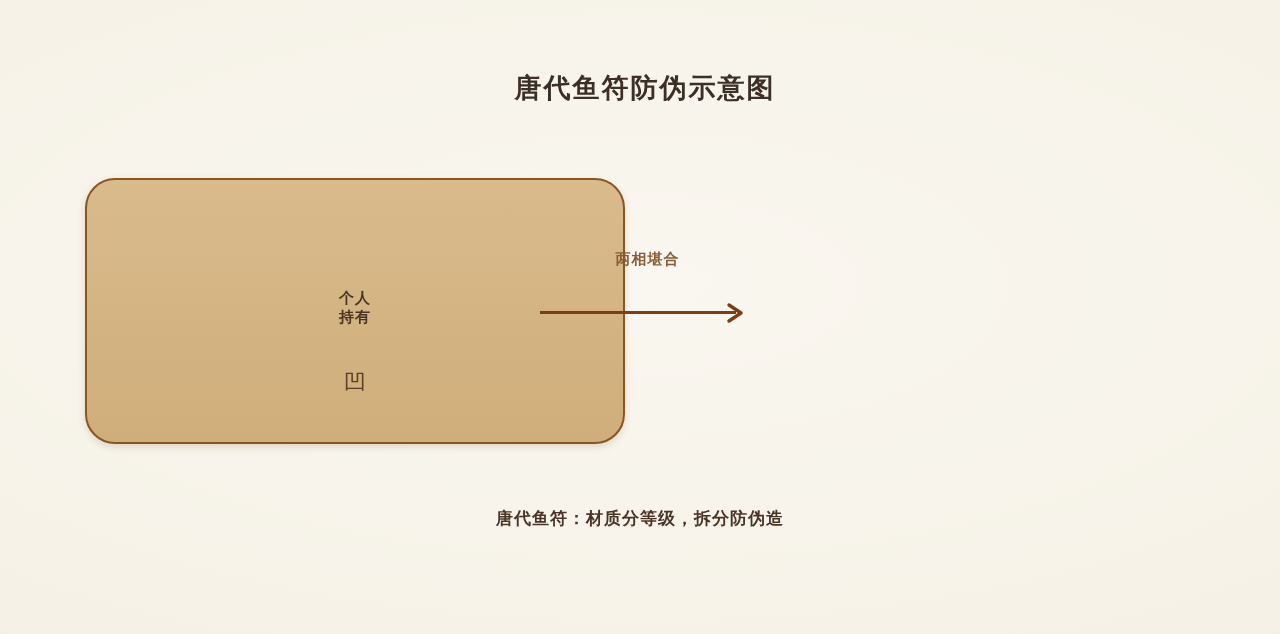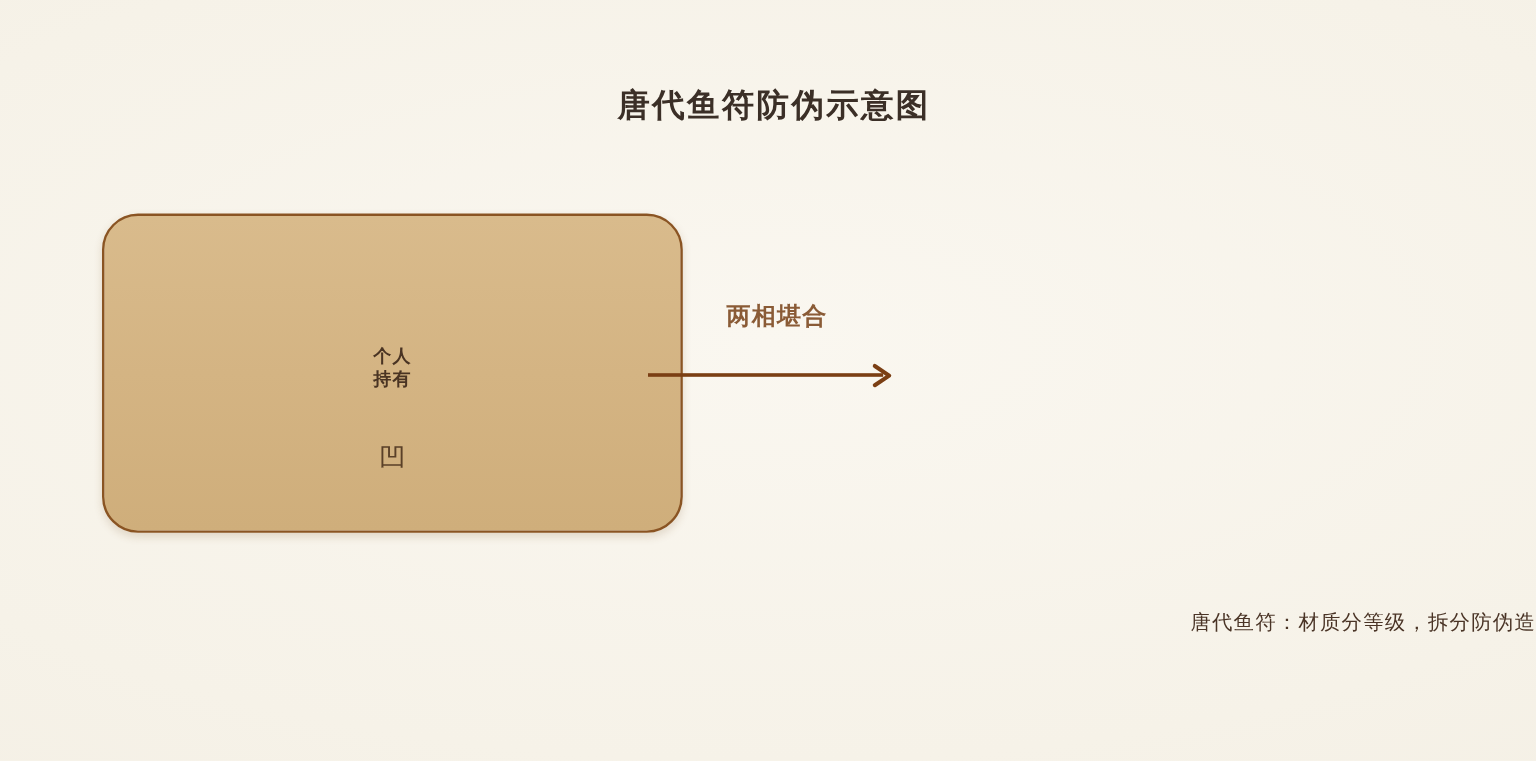--- a/index.html
+++ b/index.html
@@ -46,21 +46,21 @@
   .card {
     position: absolute;
     top: 178px;
     height: 266px;
     border-radius: 30px;
     border: 2px solid #8a5423;
     background: linear-gradient(180deg, #d9bb8c 0%, #d4b483 50%, #cfae7b 100%);
     box-shadow: 0 3px 7px rgba(120, 85, 40, 0.18);
     box-sizing: border-box;
   }
-  .card-left  { left: 85px;  width: 484px; }
+  .card-left  { left: 85px;  width: 540px; }
   .card-right { left: 712px; width: 484px; }
 
   .card-label {
     position: absolute;
     left: 0;
     right: 0;
     top: 108px;
     text-align: center;
     color: #4a3423;
     font-size: 15px;
@@ -106,36 +106,36 @@
     height: 22px;
   }
   .arrow-head svg { display: block; }
 
   .arrow-caption {
     position: absolute;
     left: 540px;
     top: 250px;
     width: 215px;
     text-align: center;
-    font-size: 20px;
+    font-size: 15px;
     font-weight: bold;
     letter-spacing: 1px;
     color: #8a5b36;
     white-space: nowrap;
   }
 
   
   .footer-caption {
     position: absolute;
     top: 507px;
     left: 0;
     width: 1280px;
-    text-align: right;
+    text-align: center;
     font-size: 17px;
-    font-weight: normal;
+    font-weight: bold;
     letter-spacing: 1px;
     color: #4a3426;
     white-space: nowrap;
   }
 </style>
 </head>
 <body>
 
 <div class="paper-bg"></div>
 

